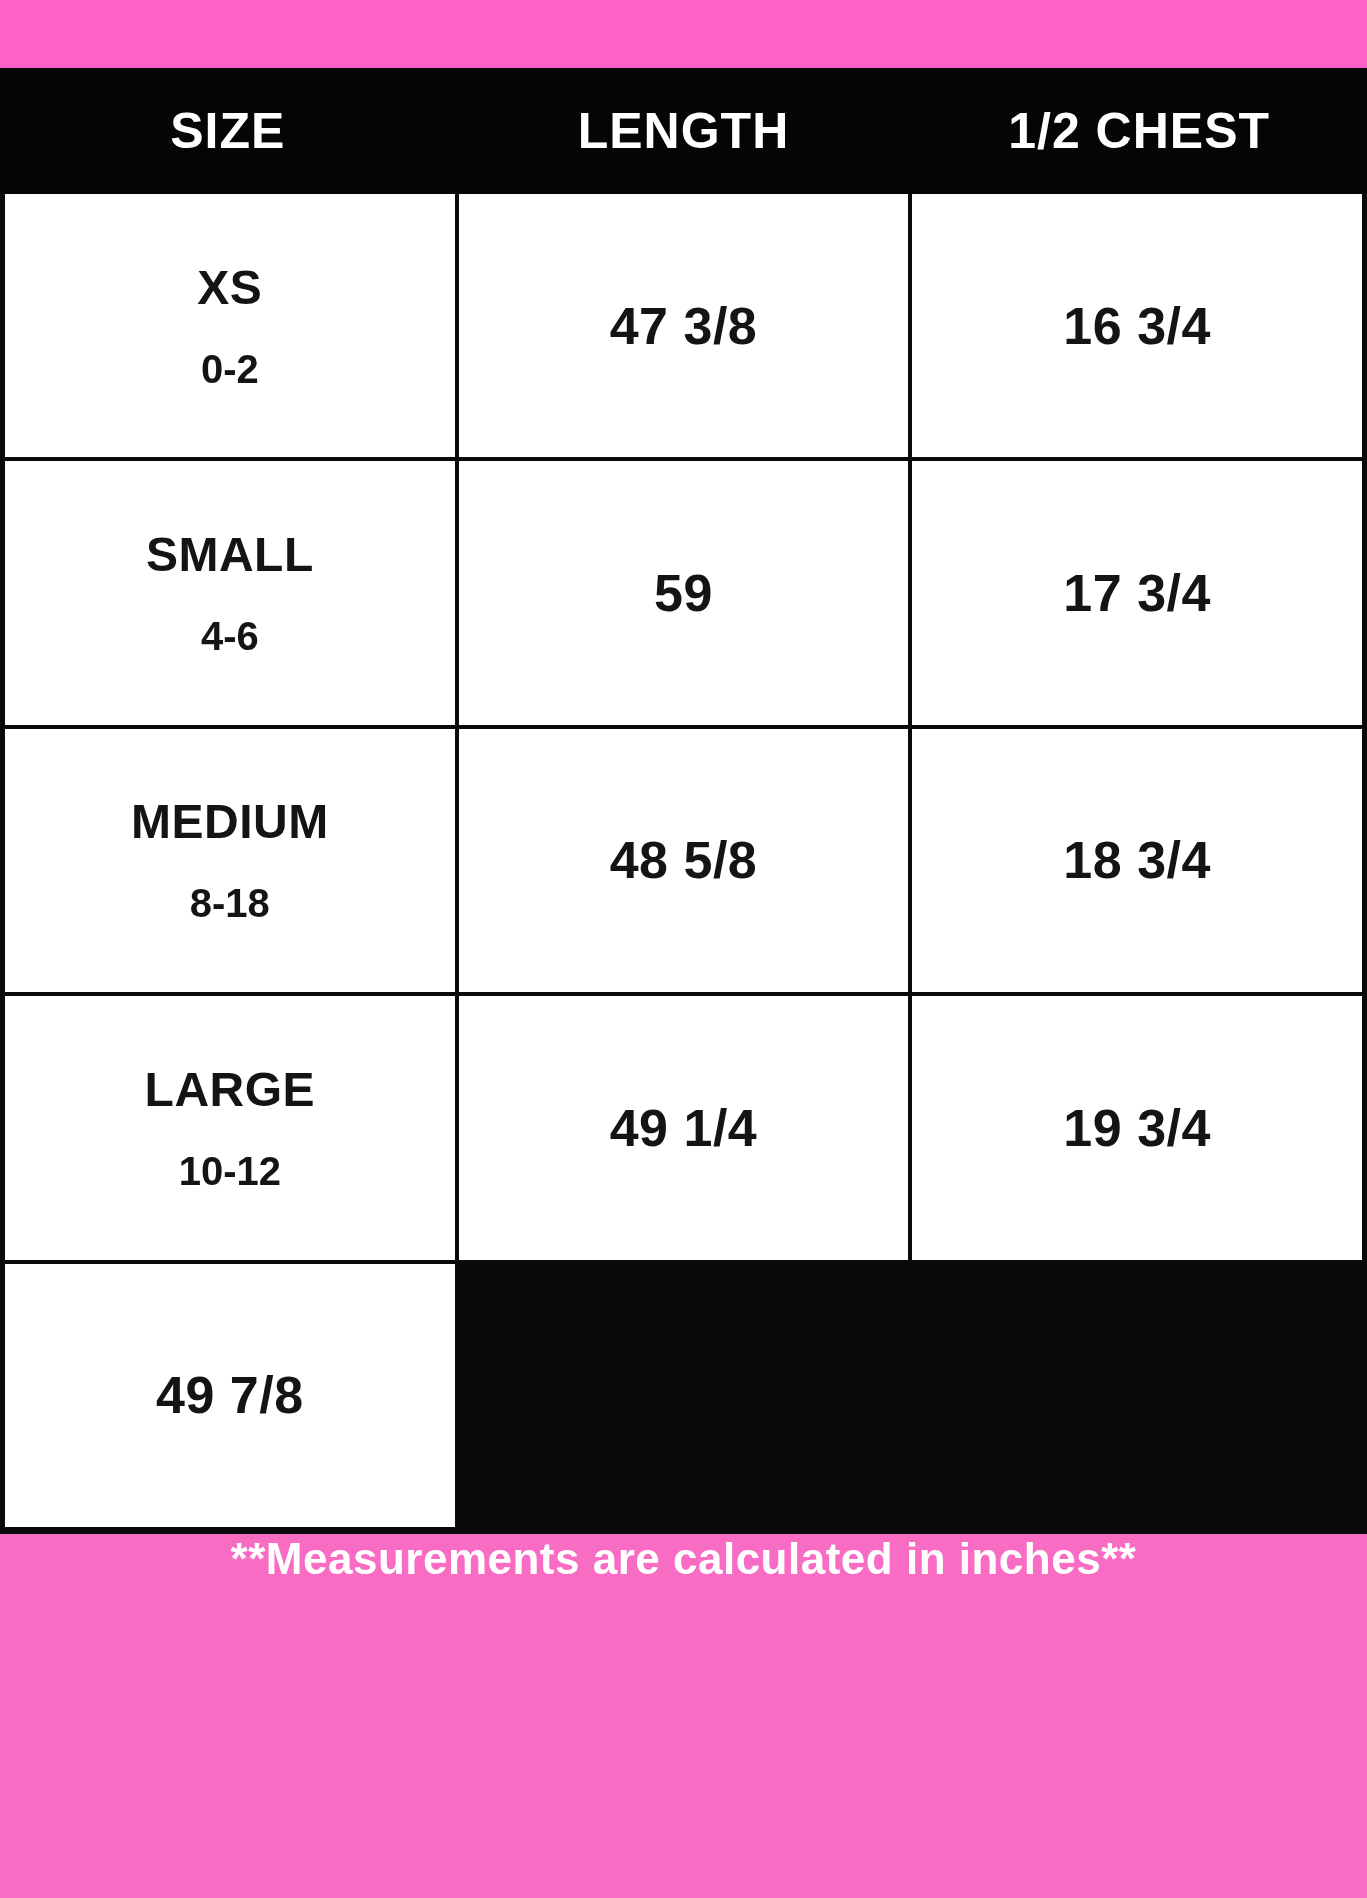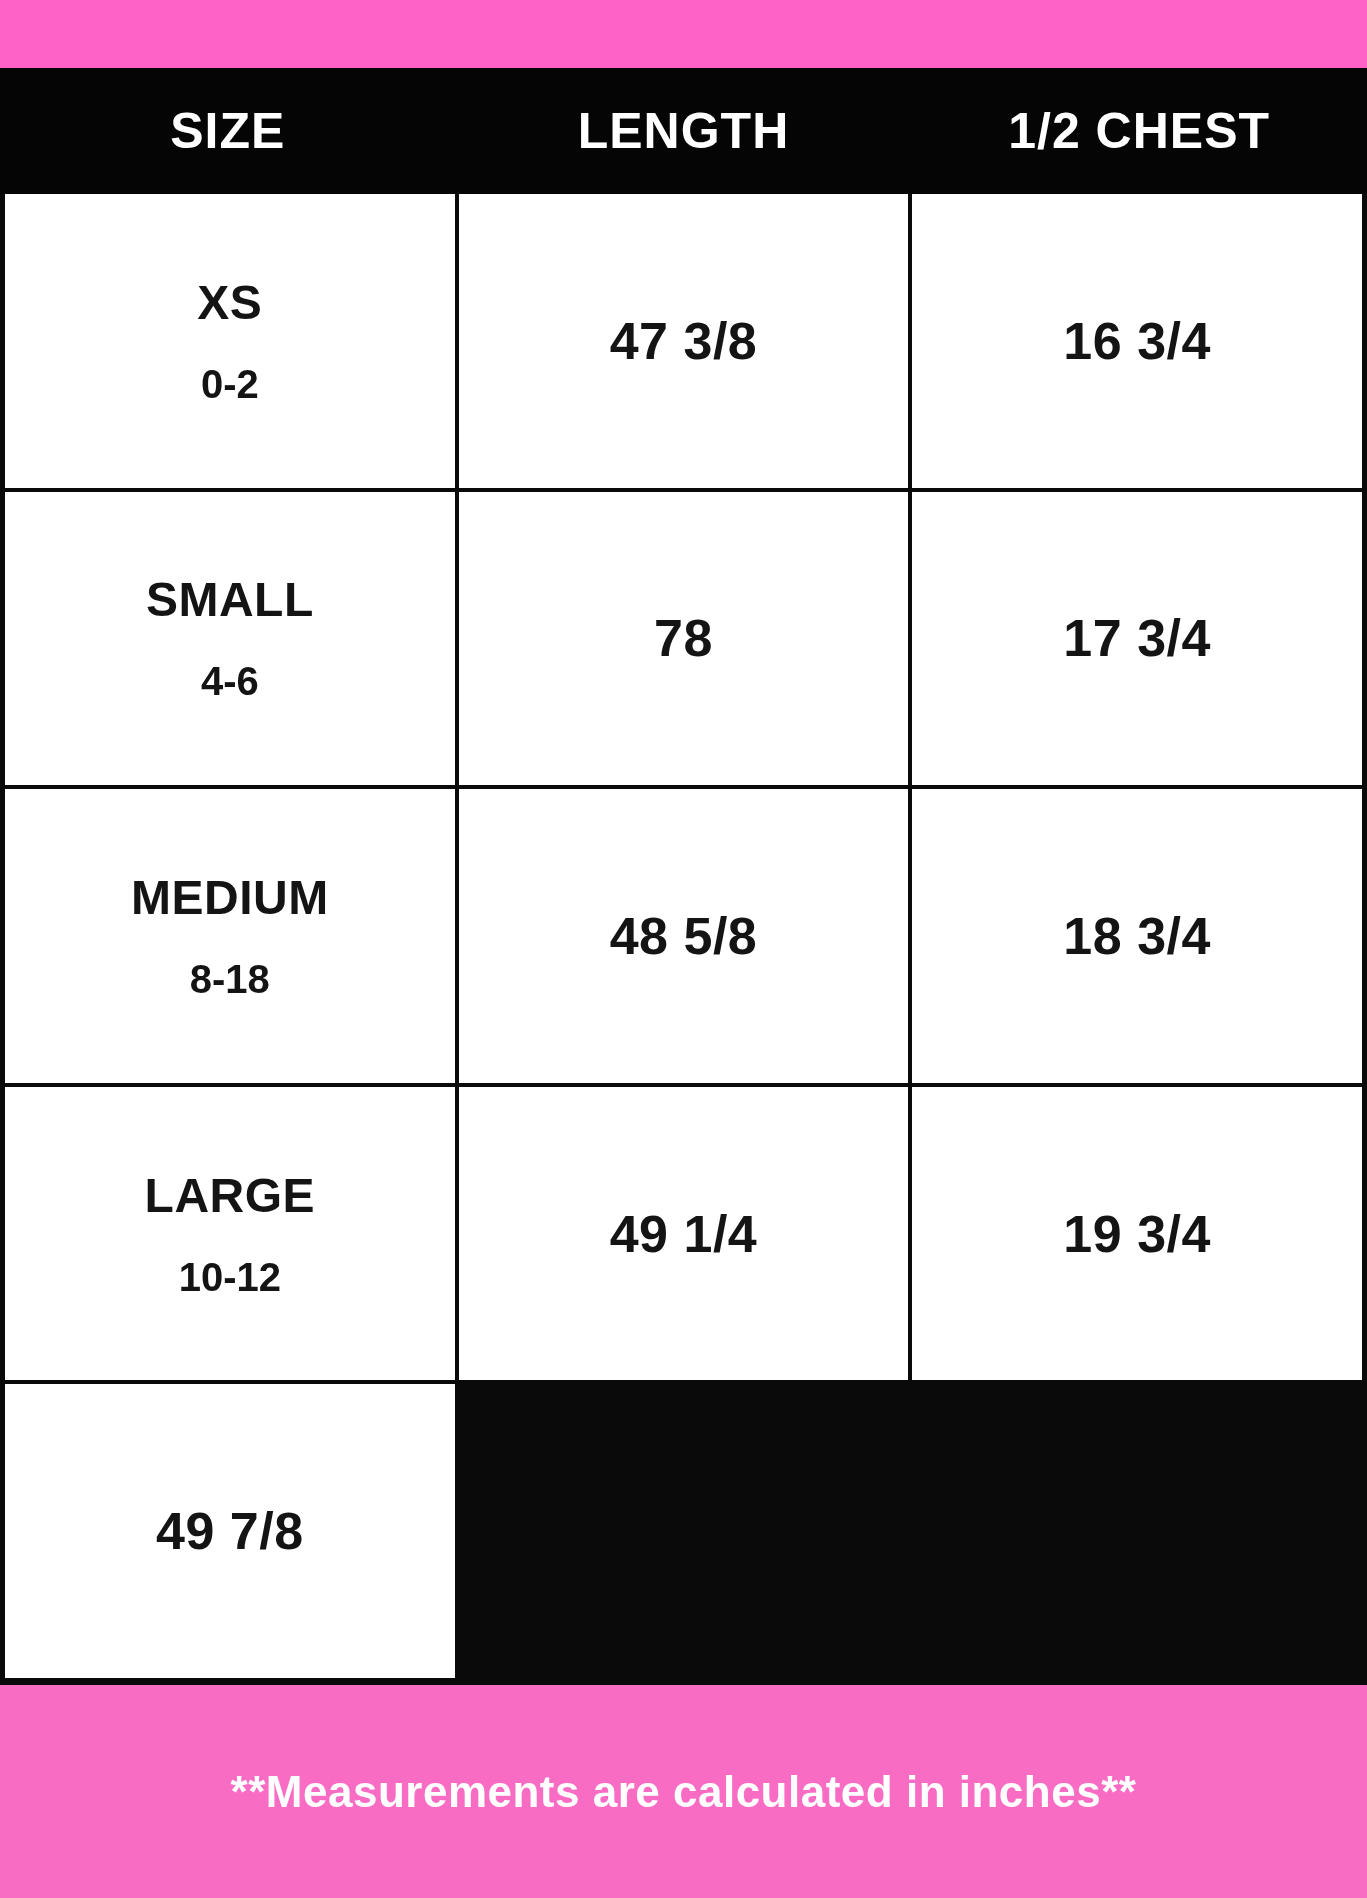--- a/index.html
+++ b/index.html
@@ -31,21 +31,21 @@
   }
   .header-cell {
     color: #ffffff;
     font-size: 50px;
     font-weight: 700;
     letter-spacing: 1px;
     text-align: center;
   }
   .size-table {
     flex: none;
-    height: 1491px;
+    height: 1340px;
     background: #0a0a0a;
     display: grid;
     grid-template-columns: 1fr 1fr 1fr;
     grid-template-rows: repeat(5, 1fr);
     gap: 4px;
     border-left: 5px solid #0a0a0a;
     border-right: 5px solid #0a0a0a;
     border-bottom: 7px solid #0a0a0a;
   }
   .cell {
@@ -68,21 +68,21 @@
   }
   .measure {
     font-size: 52px;
     font-weight: 700;
     letter-spacing: 0.5px;
   }
   .footer-bar {
     flex: 1;
     background: #f86cc4;
     display: flex;
-    align-items: center;
+    align-items: flex-start;
     justify-content: center;
   }
   .footnote {
     color: #ffffff;
     font-size: 44px;
     font-weight: 700;
     letter-spacing: 0.5px;
     text-align: center;
   }
 </style>
@@ -110,21 +110,21 @@
     </div>
     <div class="cell">
       <div class="measure">16 3/4</div>
     </div>
 
     <div class="cell">
       <div class="size-name">SMALL</div>
       <div class="size-range">4-6</div>
     </div>
     <div class="cell">
-      <div class="measure">78</div>
+      <div class="measure">59</div>
     </div>
     <div class="cell">
       <div class="measure">17 3/4</div>
     </div>
 
     <div class="cell">
       <div class="size-name">MEDIUM</div>
       <div class="size-range">8-18</div>
     </div>
     <div class="cell">

